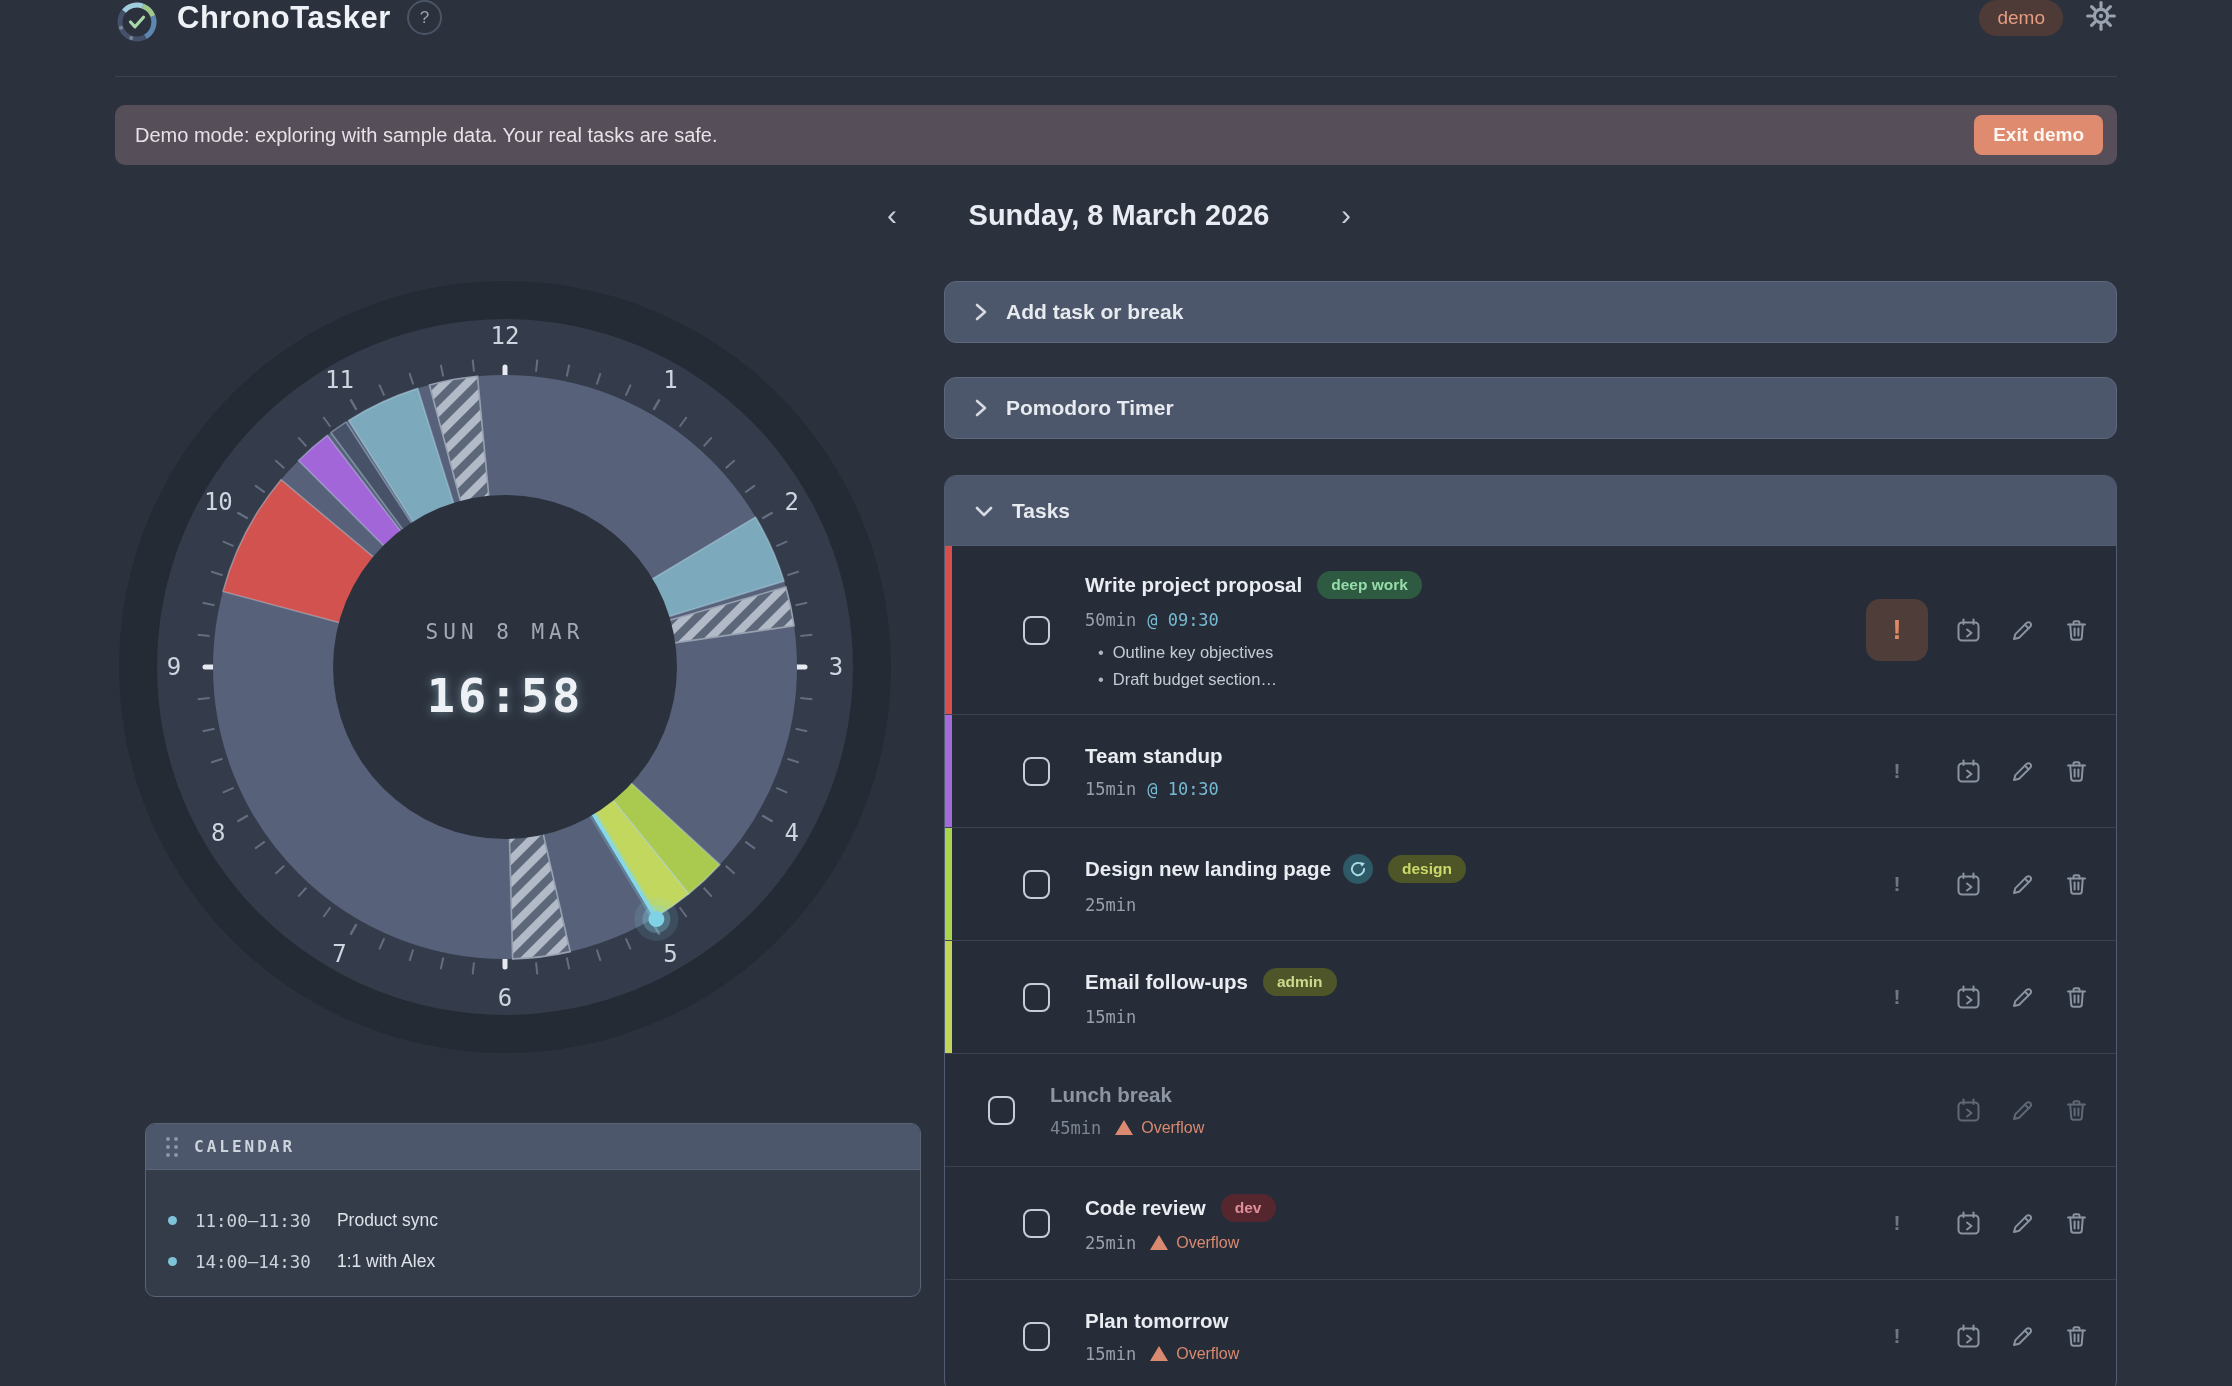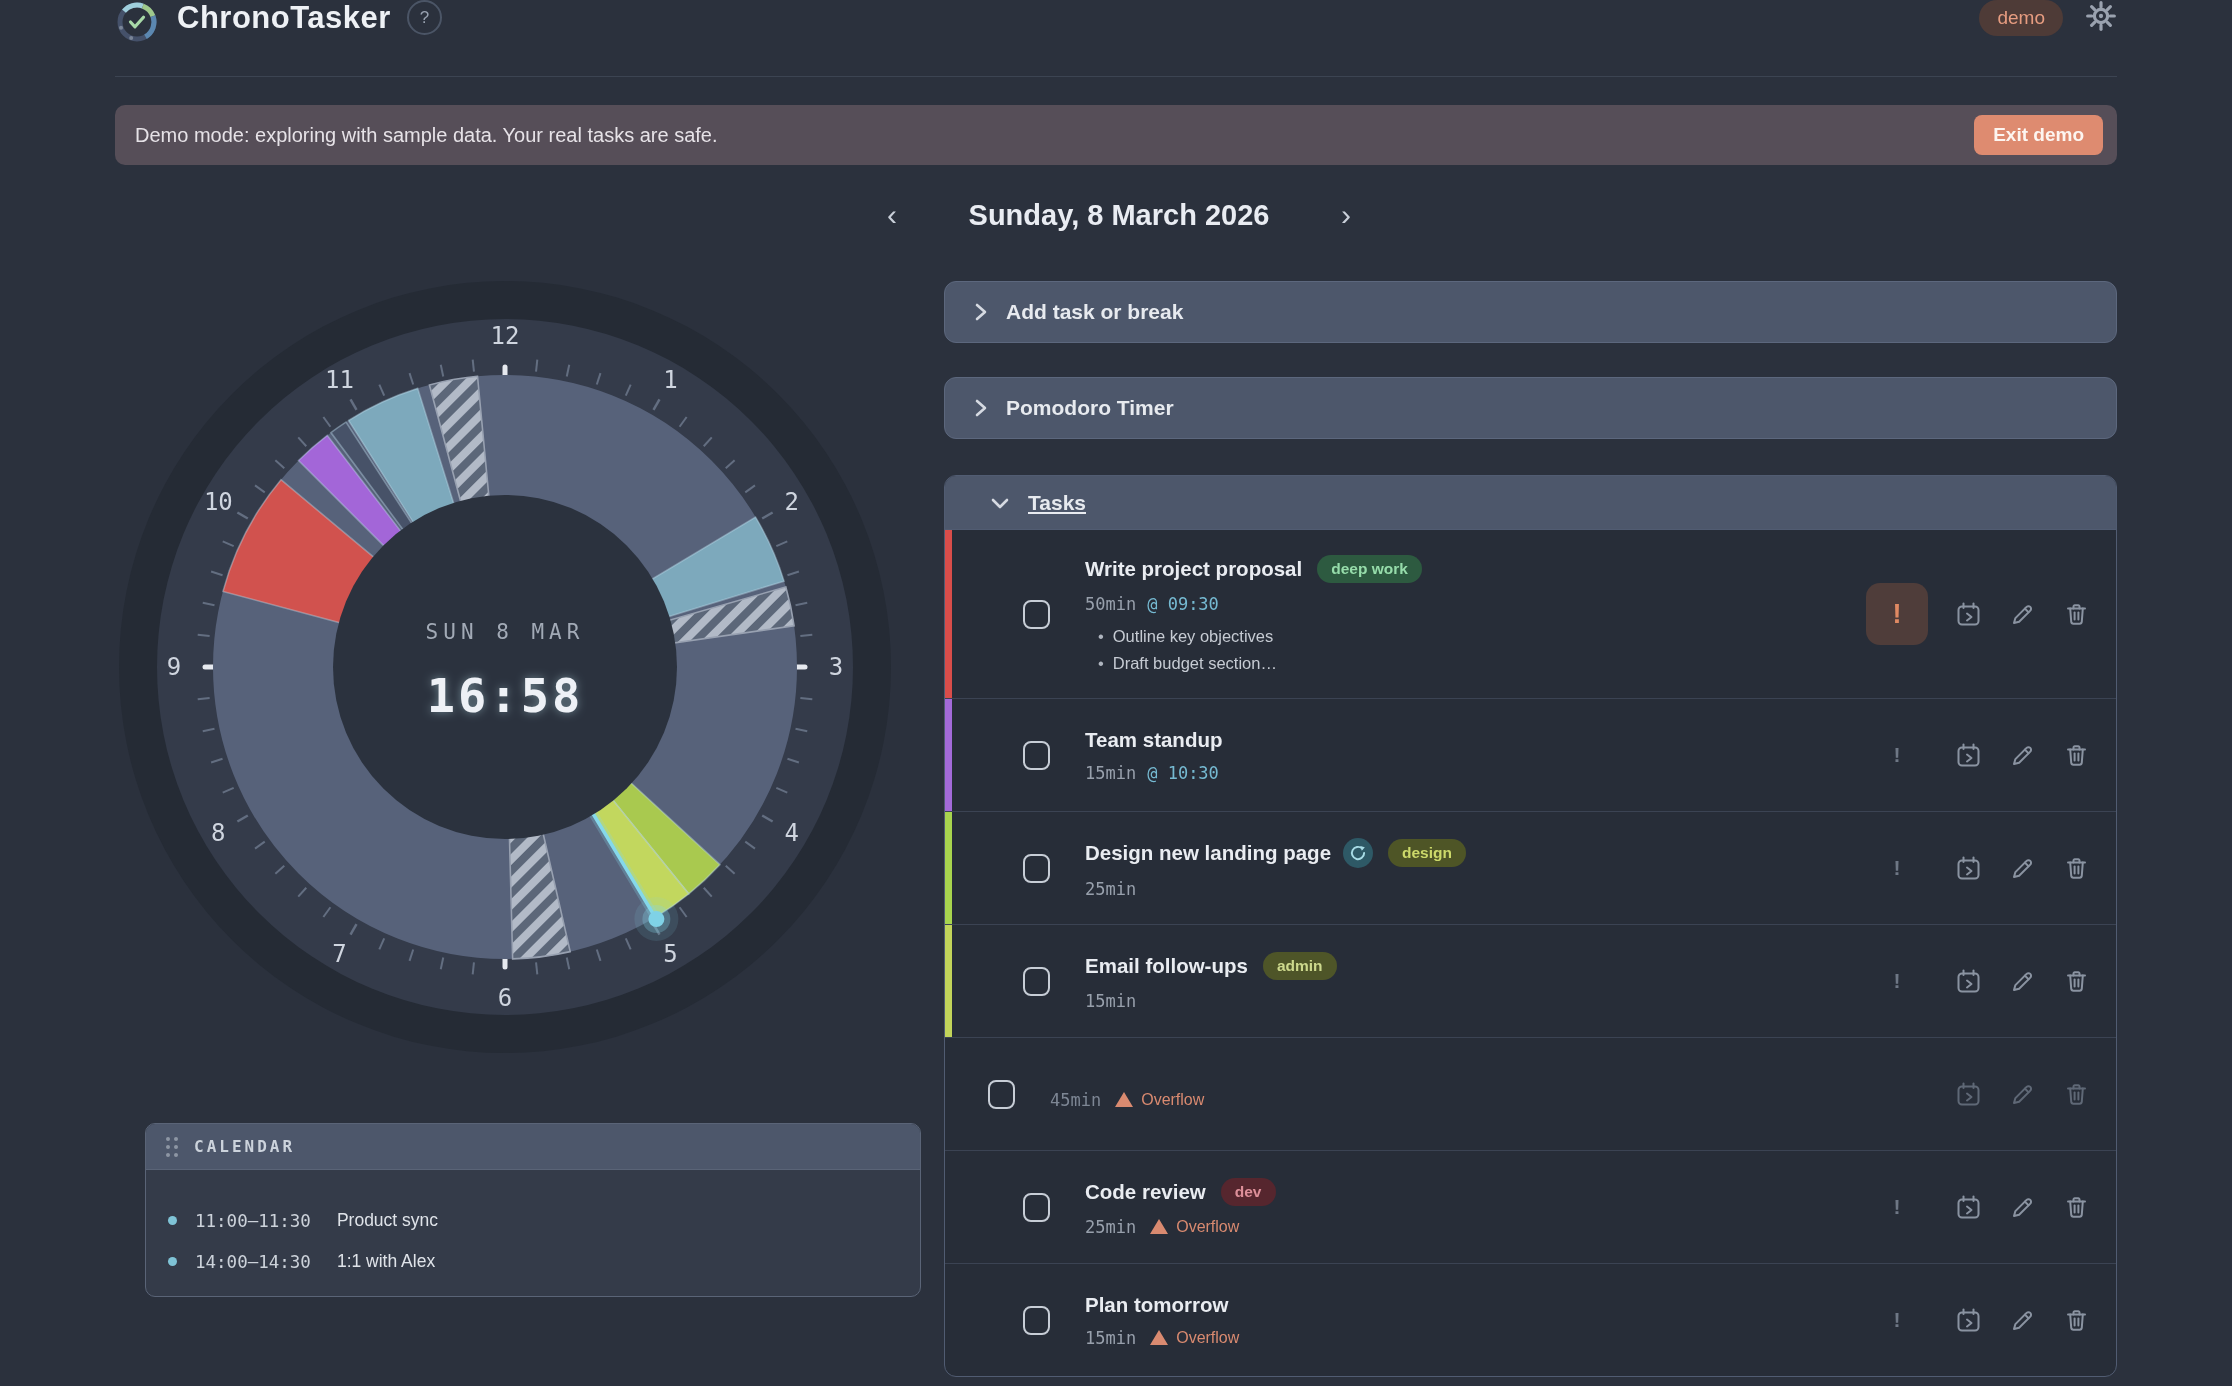--- a/index.html
+++ b/index.html
@@ -49,21 +49,21 @@
   .cal-name { font-size:17.5px; color:#dfe3e9; }
 
   
   .panel { background:#4d576b; border:1.5px solid #5c677d; border-radius:12px; height:62px;
     display:flex; align-items:center; padding:0 28px; cursor:pointer; }
   .panel + .panel { margin-top:34px; }
   .panel-chevron { color:#d6dae2; margin-right:17px; display:flex; }
   .panel-label { font-size:21px; font-weight:bold; color:#e7eaef; }
 
   .tasks-panel { margin-top:36px; border:1.5px solid #515c72; border-radius:12px; overflow:hidden; background:#272d38; }
-  .tasks-header { background:#4d576b; height:54px; display:flex; align-items:center; padding:0 44px; cursor:pointer; border-bottom:1.5px solid #515c72;text-decoration:underline; }
+  .tasks-header { background:#4d576b; height:70px; display:flex; align-items:center; padding:0 28px; cursor:pointer; border-bottom:1.5px solid #515c72; }
 
   
   .task-row { position:relative; display:flex; align-items:center; padding:25px 0 25px 78px; }
   .task-row + .task-row { border-top:1.5px solid #3b4353; }
   .task-row.noindent { padding-left:43px; }
   .task-bar { position:absolute; left:0; top:0; bottom:0; width:7px; }
   .checkbox { width:27px; height:29px; border:2.5px solid #c7cdd6; border-radius:8px; margin-right:35px; flex:none; cursor:pointer; }
   .task-main { flex:1; min-width:0; }
   .title-line { display:flex; align-items:center; }
   .task-title { font-size:20.5px; font-weight:bold; color:#e9ecf1; }
@@ -487,20 +487,23 @@
                     <path d="M7.2 7.5 l1 13.2 a2.2 2.2 0 0 0 2.2 2 h6.2 a2.2 2.2 0 0 0 2.2-2 l1-13.2"></path>
                     <line x1="11.6" y1="11.5" x2="11.6" y2="18.5"></line>
                     <line x1="15.4" y1="11.5" x2="15.4" y2="18.5"></line>
                   </svg>
                 </button>
               </div>
             </div>
             <div class="task-row muted noindent dim">
               <span class="checkbox"></span>
               <div class="task-main">
+                <div class="title-line">
+                  <span class="task-title">Lunch break</span>
+                </div>
                 <div class="meta-line">
                   <span>45min</span>
                   <span class="warn-tri"></span>
                   <span class="overflow-txt">Overflow</span>
                 </div>
               </div>
               <div class="actions">
                 <div class="pri-slot"></div>
                 <button class="icon-btn">
                   <svg width="27" height="27" viewBox="0 0 27 27" fill="none" stroke="currentColor" stroke-width="2" stroke-linecap="round" stroke-linejoin="round">

